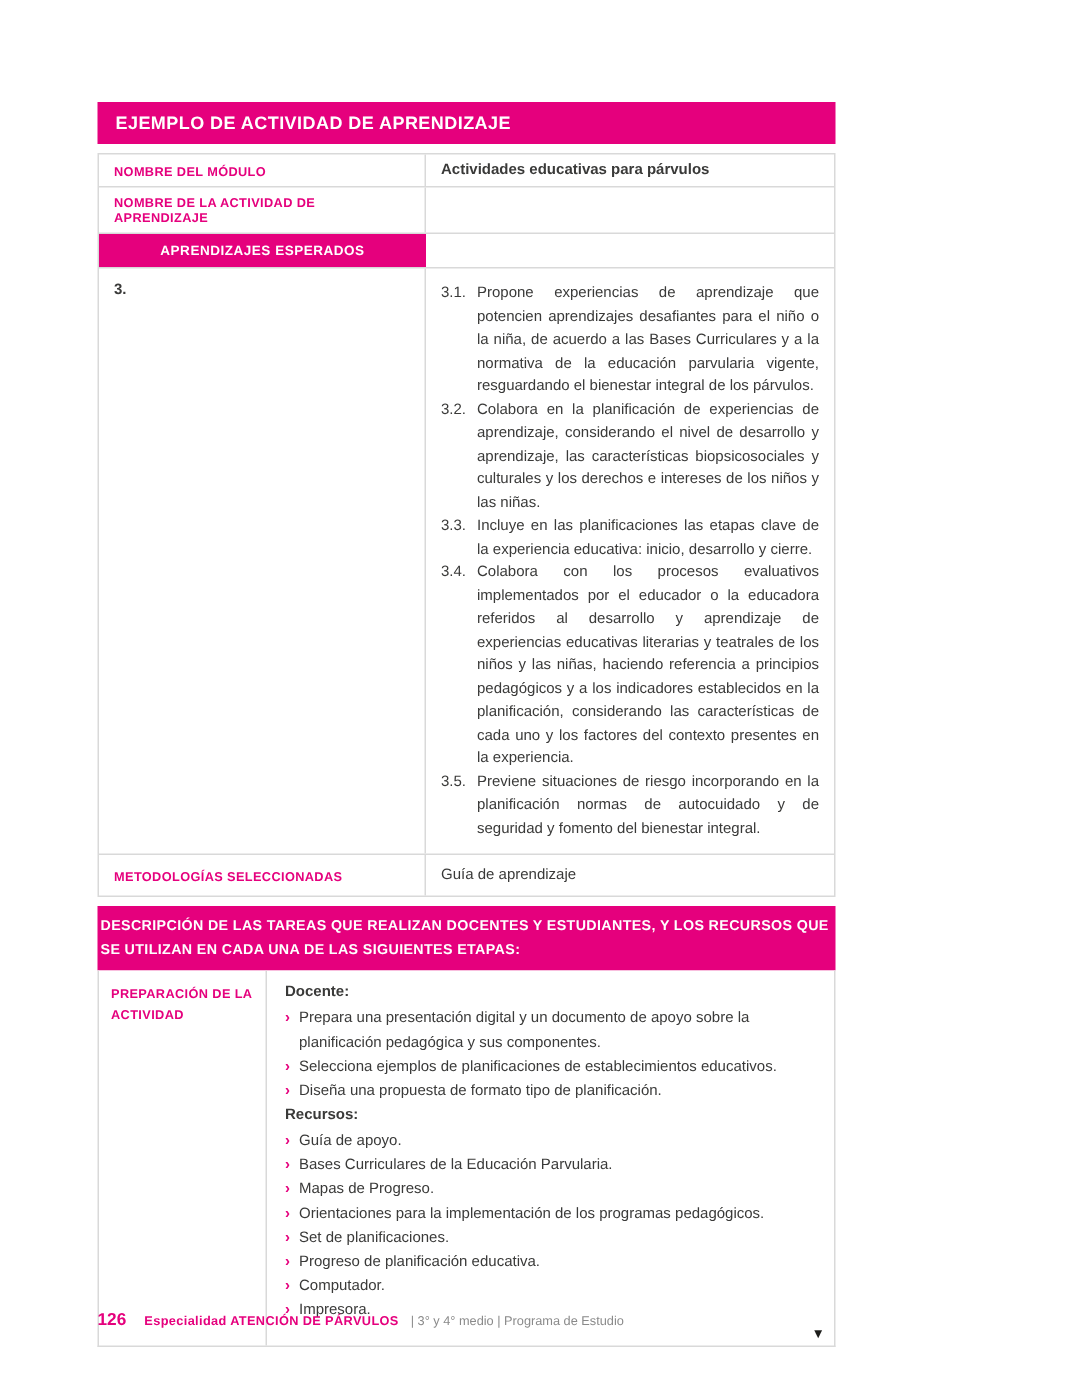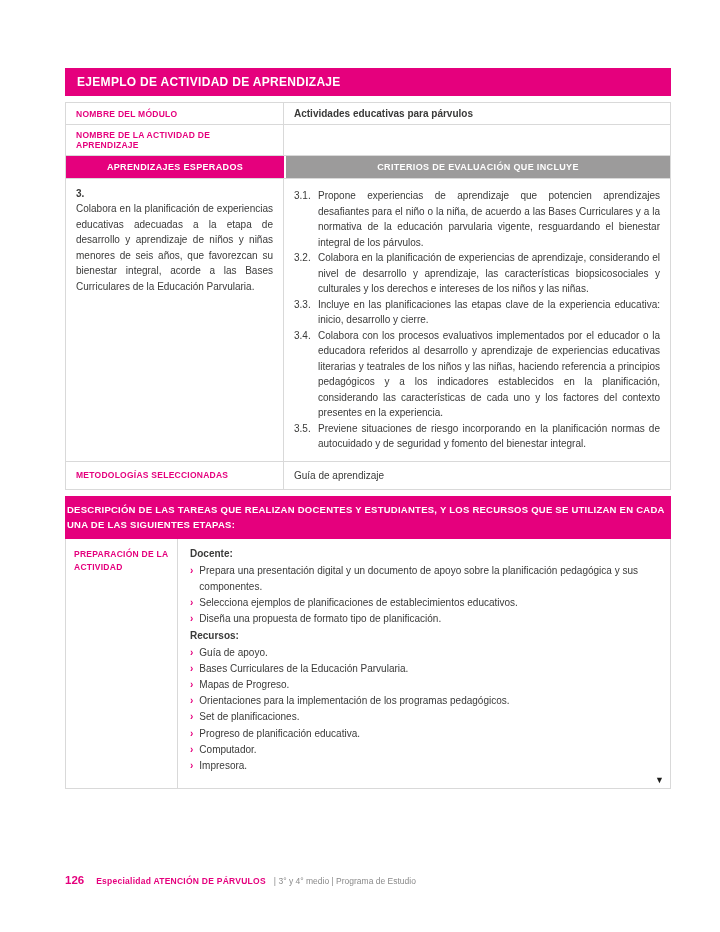--- a/index.html
+++ b/index.html
@@ -7,21 +7,21 @@
     --gray:#9c9b9b;
     --ink:#3a3a39;
     --border:#d9d9d9;
   }
   *{margin:0;padding:0;box-sizing:border-box;}
   html,body{background:#ffffff;}
   body{
     width:720px;height:932px;position:relative;overflow:hidden;
     font-family:"Liberation Sans", sans-serif;color:var(--ink);
   }
-  .content{position:absolute;left:65px;top:68px;width:606px;}
+  .content{position:absolute;left:65px;top:68px;width:492px;}
 
   
   .title-bar{
     background:var(--pink);color:#fff;font-weight:bold;font-size:12px;
     letter-spacing:.3px;padding:7px 12px;
   }
 
   
   .tbl{border:1px solid var(--border);margin-top:6px;background:#fff;}
   .row{display:grid;grid-template-columns:218px 1fr;}
@@ -108,27 +108,25 @@
           <div class="cell label-cell">NOMBRE DEL MÓDULO</div>
           <div class="cell value-cell">Actividades educativas para párvulos</div>
         </div>
           <div class="row info-row">
           <div class="cell label-cell">NOMBRE DE LA ACTIVIDAD DE APRENDIZAJE</div>
         </div>
         </div>
 
       <div class="row header-row">
         <div class="cell col-head pink">APRENDIZAJES ESPERADOS</div>
-        <div class="cell col-head gray">CRITERIOS DE EVALUACIÓN QUE INCLUYE</div>
       </div>
 
       <div class="row content-row">
         <div class="cell left-content">
           <p class="el-number">3.</p>
-          <p class="el-text">Colabora en la planificación de experiencias educativas adecuadas a la etapa de desarrollo y aprendizaje de niños y niñas menores de seis años, que favorezcan su bienestar integral, acorde a las Bases Curriculares de la Educación Parvularia.</p>
         </div>
         <div class="cell right-content">
           <div data-repeat="evaluation_criteria">
               <div class="criterion">
               <span class="cr-num">3.1.</span>
               <p class="cr-text">Propone experiencias de aprendizaje que potencien aprendizajes desafiantes para el niño o la niña, de acuerdo a las Bases Curriculares y a la normativa de la educación parvularia vigente, resguardando el bienestar integral de los párvulos.</p>
             </div>
               <div class="criterion">
               <span class="cr-num">3.2.</span>
               <p class="cr-text">Colabora en la planificación de experiencias de aprendizaje, considerando el nivel de desarrollo y aprendizaje, las características biopsicosociales y culturales y los derechos e intereses de los niños y las niñas.</p>

